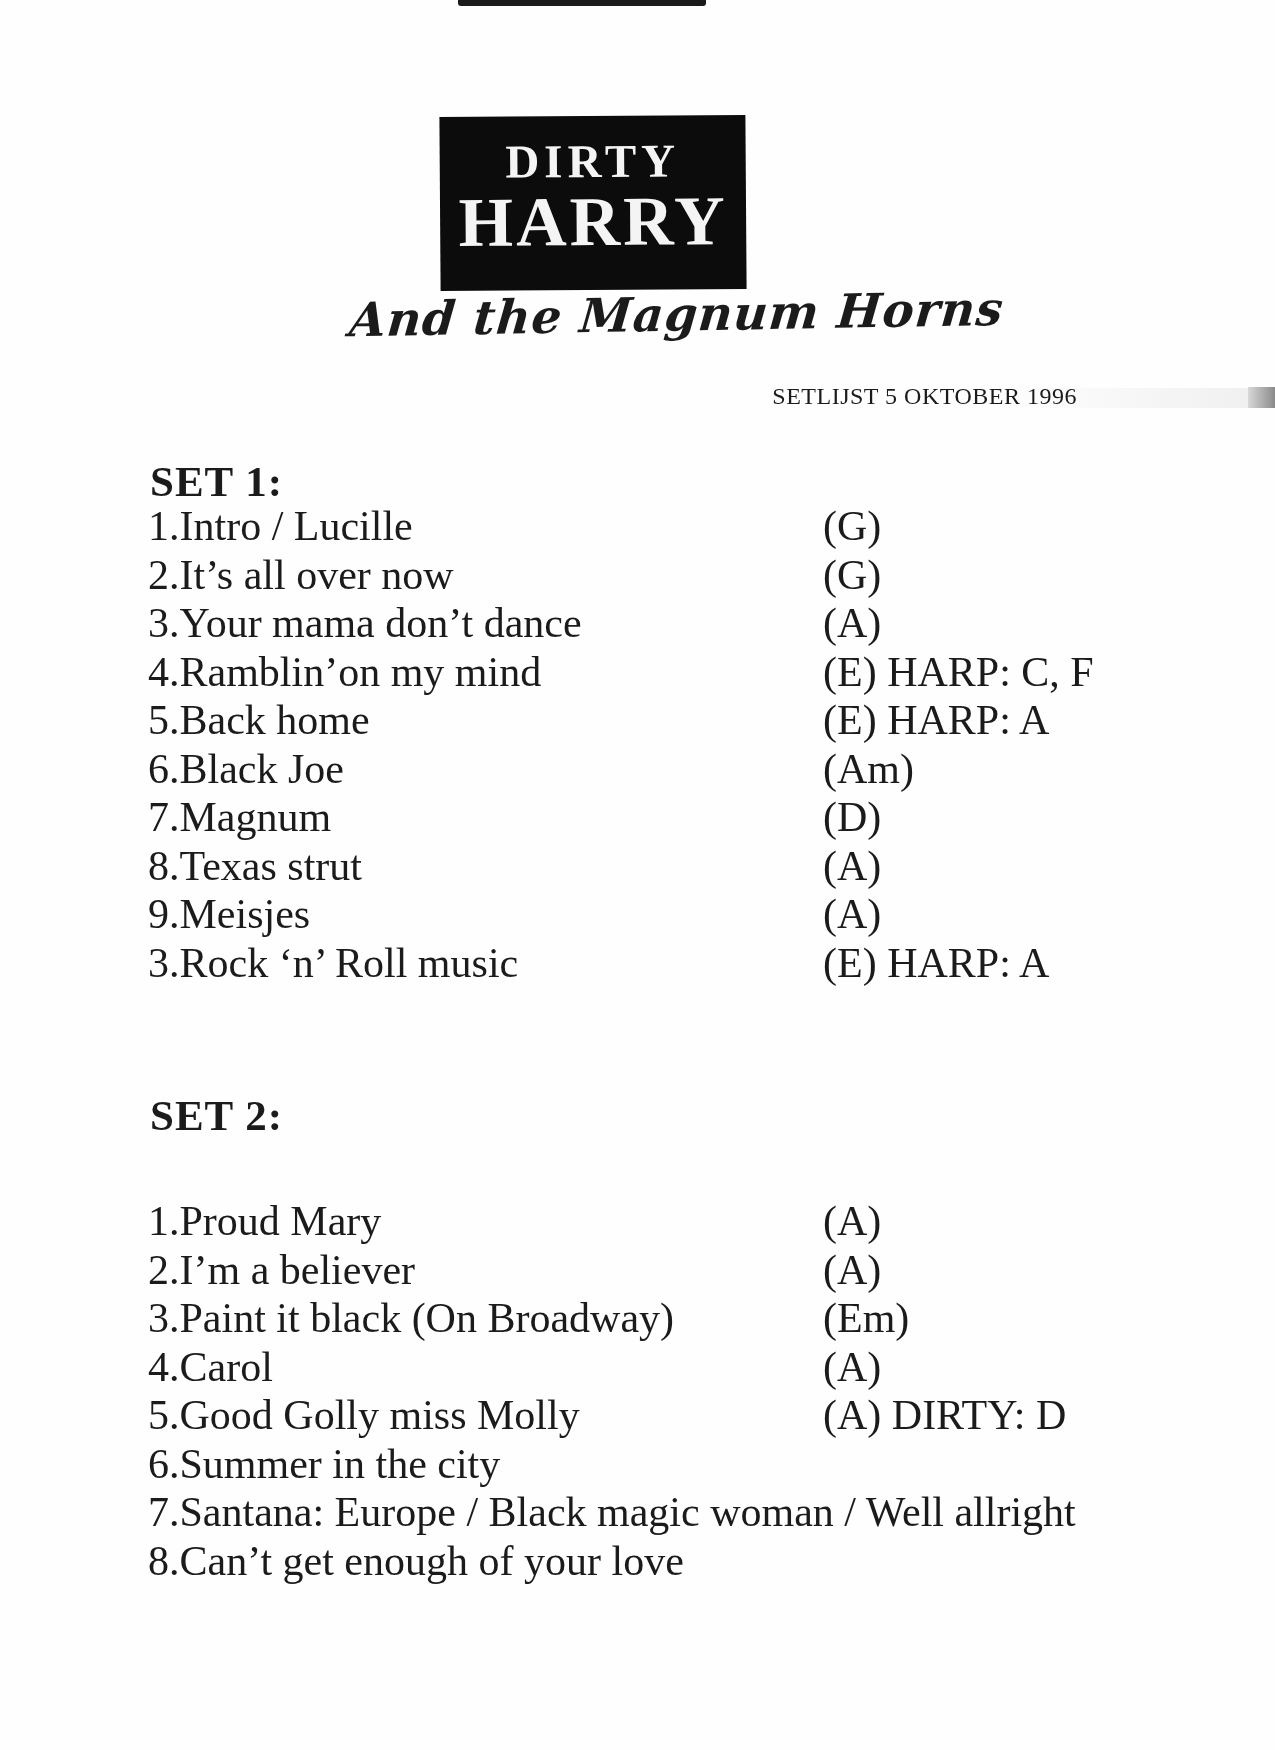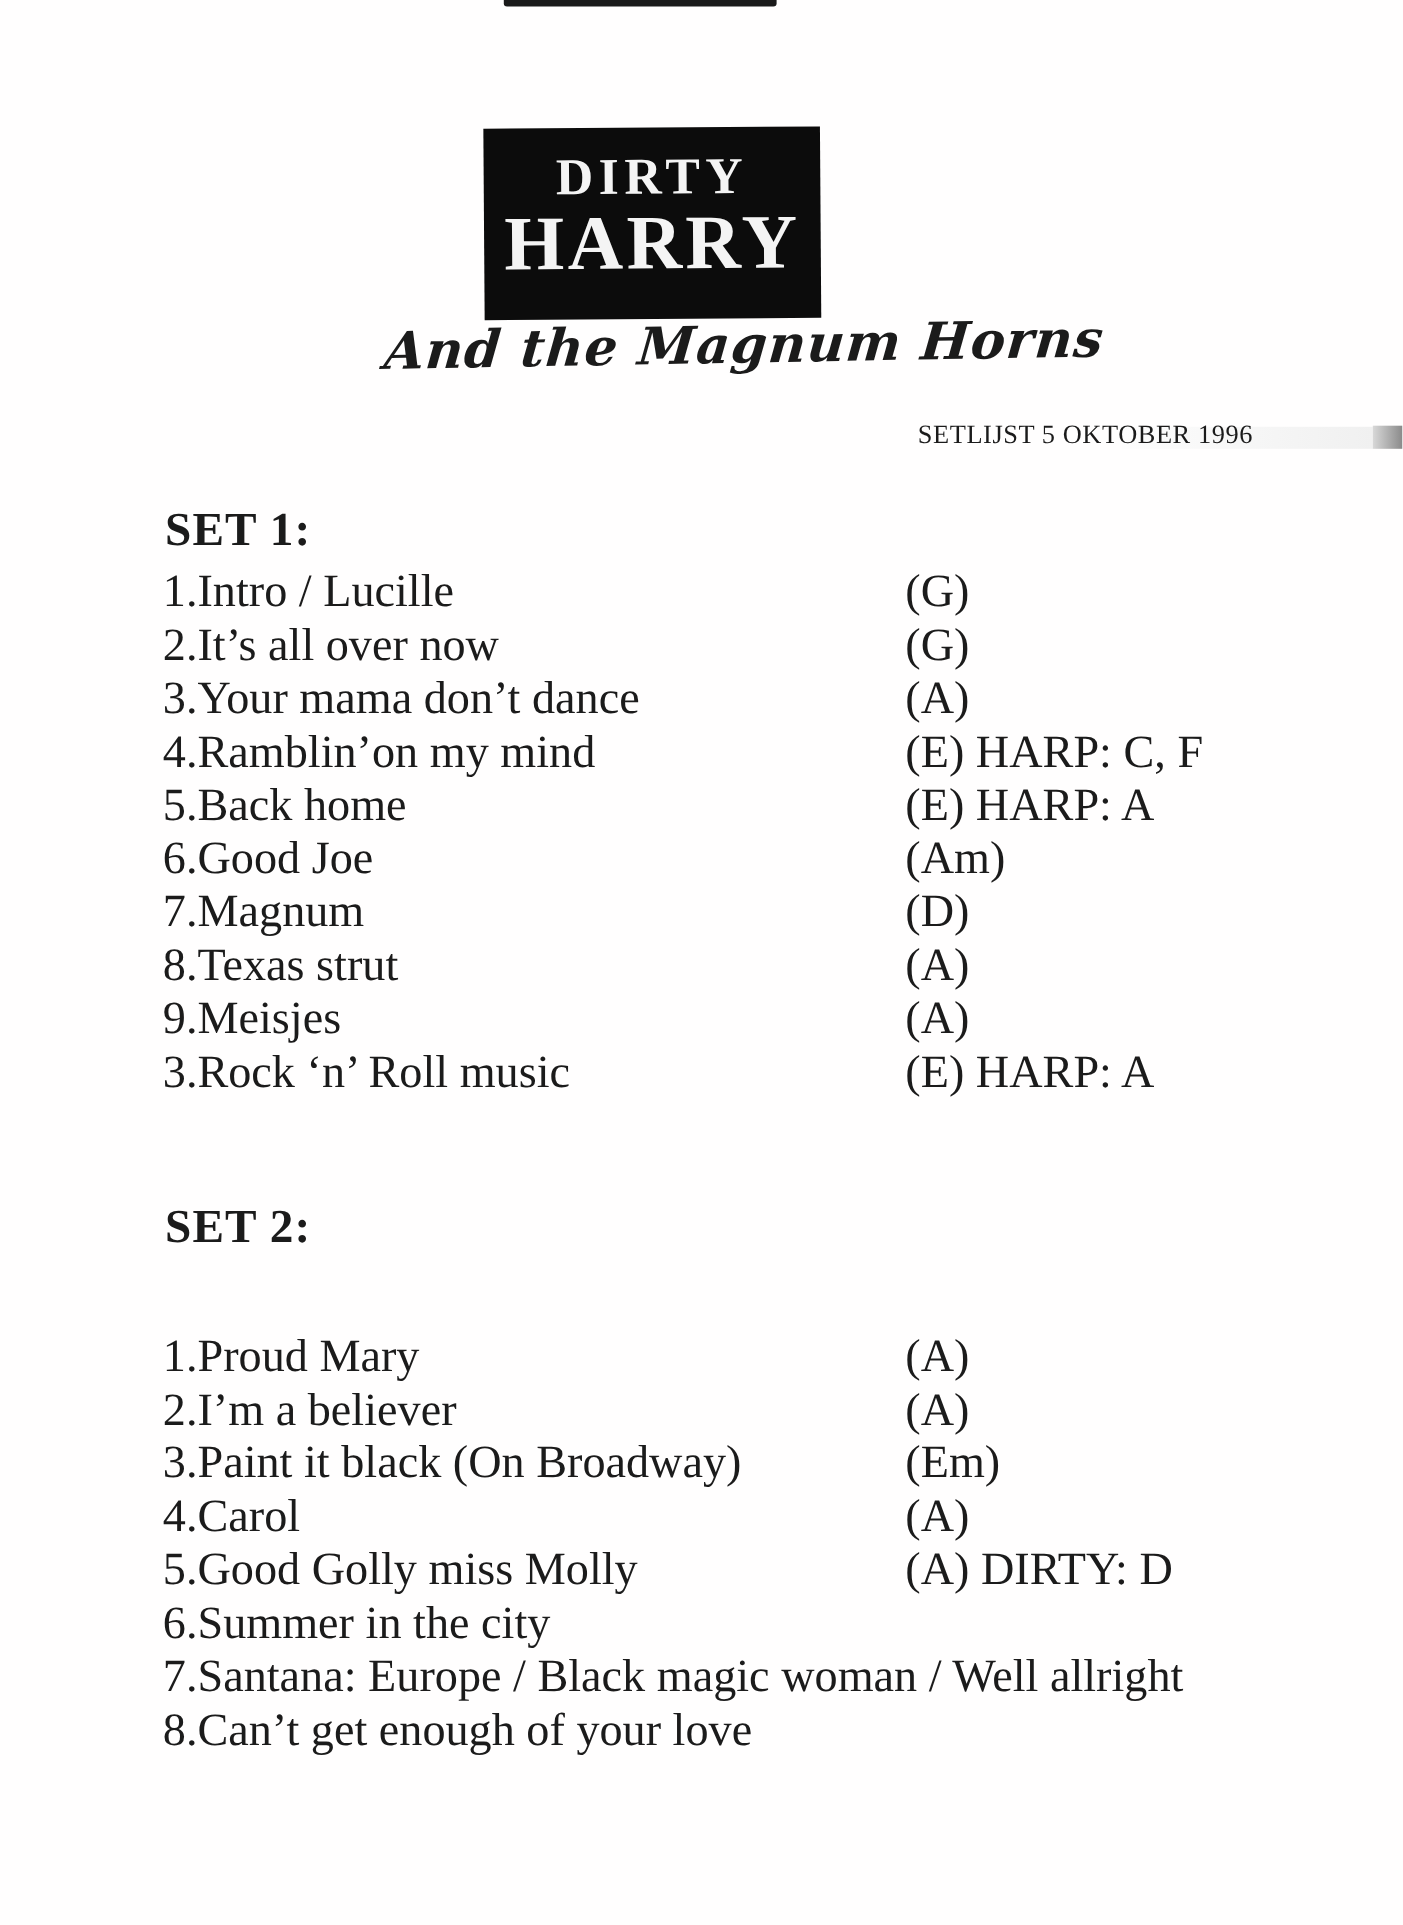--- a/index.html
+++ b/index.html
@@ -75,21 +75,21 @@
     font-weight: bold;
     font-size: 47px;
     letter-spacing: 1px;
     transform: skewX(-6deg) rotate(-1deg);
     white-space: nowrap;
   }
 
   
   .setlist-date {
     position: absolute;
-    left: 684px; top: 383px;
+    left: 622px; top: 383px;
     width: 455px;
     text-align: right;
     font-size: 24px;
     letter-spacing: 0.5px;
   }
 
   
   .set-heading {
     position: absolute;
     left: 150px;
@@ -100,21 +100,20 @@
     margin-top: 46px;
   }
   .heading-1 { top: 414px; }
   .heading-2 { top: 1048px; }
 
   .rows {
     position: absolute;
     left: 148px;
     width: 1050px;
     font-size: 42px;
-    margin-top: 12px;
   }
   .rows-1 { top: 502px; }
   .rows-2 { top: 1197px; }
 
   .row {
     position: relative;
     height: 48.5px;
     line-height: 48.5px;
     white-space: nowrap;
   }
@@ -148,21 +147,21 @@
   <div class="row"><span class="num">1.</span><span class="title">Intro / Lucille</span><span class="key">(G)</span></div>
 
   <div class="row"><span class="num">2.</span><span class="title">It’s all over now</span><span class="key">(G)</span></div>
 
   <div class="row"><span class="num">3.</span><span class="title">Your mama don’t dance</span><span class="key">(A)</span></div>
 
   <div class="row"><span class="num">4.</span><span class="title">Ramblin’on my mind</span><span class="key">(E) HARP: C, F</span></div>
 
   <div class="row"><span class="num">5.</span><span class="title">Back home</span><span class="key">(E) HARP: A</span></div>
 
-  <div class="row"><span class="num">6.</span><span class="title">Good Joe</span><span class="key">(Am)</span></div>
+  <div class="row"><span class="num">6.</span><span class="title">Black Joe</span><span class="key">(Am)</span></div>
 
   <div class="row"><span class="num">7.</span><span class="title">Magnum</span><span class="key">(D)</span></div>
 
   <div class="row"><span class="num">8.</span><span class="title">Texas strut</span><span class="key">(A)</span></div>
 
   <div class="row"><span class="num">9.</span><span class="title">Meisjes</span><span class="key">(A)</span></div>
 
   <div class="row"><span class="num">3.</span><span class="title">Rock ‘n’ Roll music</span><span class="key">(E) HARP: A</span></div>
 </div>
 

